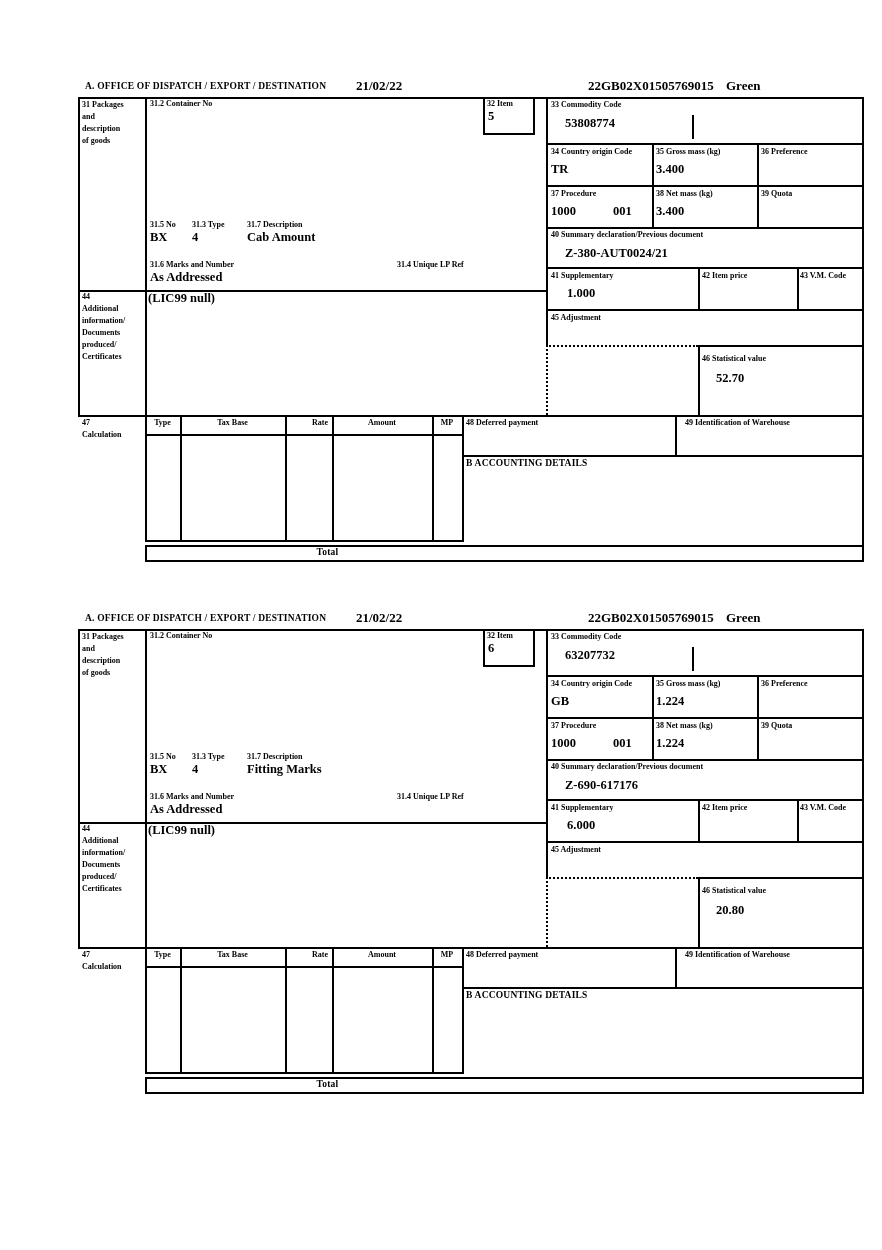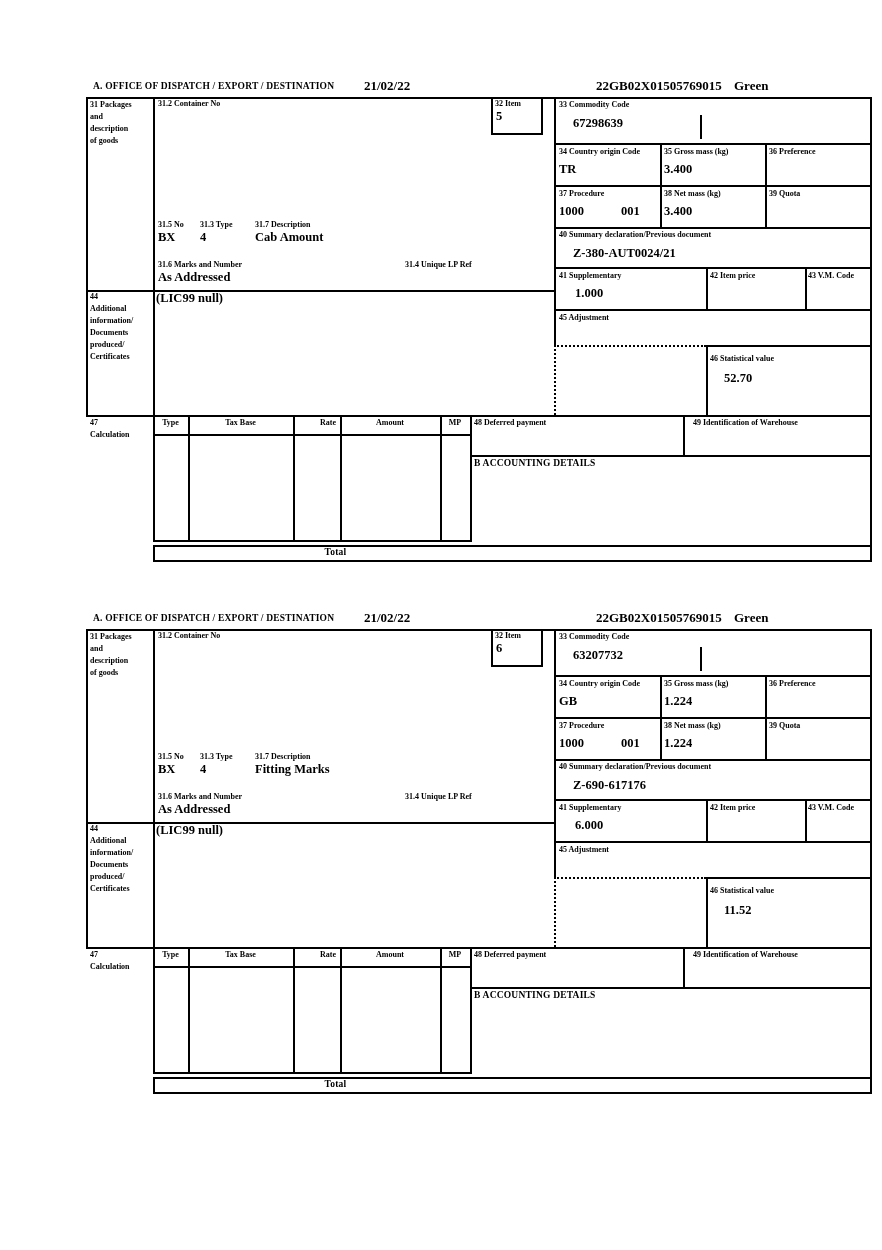--- a/index.html
+++ b/index.html
@@ -1,18 +1,18 @@
 <!DOCTYPE html>
 <html><head>
 <meta charset="utf-8">
 <style>
   html,body{margin:0;padding:0;background:#fff}
   .page{position:relative;width:882px;height:1250px;background:#ffffff;
         font-family:"Liberation Serif",serif;color:#000;overflow:hidden}
-  .sad{position:absolute;left:8px;width:850px;height:490px}
+  .sad{position:absolute;left:0;width:850px;height:490px}
   .hl,.vl{position:absolute;background:#000}
   .hl{height:2px}
   .vl{width:2px}
   .dh{position:absolute;height:0;border-top:2px dotted #000}
   .dv{position:absolute;width:0;border-left:2px dotted #000}
   .lbl{position:absolute;font-size:8px;font-weight:bold;line-height:10px;white-space:nowrap}
   .val{position:absolute;font-size:12.5px;font-weight:bold;line-height:14px;white-space:pre}
   .hdr{position:absolute;font-size:9.5px;font-weight:bold;letter-spacing:.2px;white-space:nowrap}
   .hval{position:absolute;font-size:13px;font-weight:bold;white-space:nowrap}
   .ctr{text-align:center}
@@ -71,21 +71,21 @@
 
     <span class="lbl" style="left:82px;top:22px">31 Packages</span>
     <span class="lbl" style="left:82px;top:34px">and</span>
     <span class="lbl" style="left:82px;top:46px">description</span>
     <span class="lbl" style="left:82px;top:58px">of goods</span>
 
     <span class="lbl" style="left:150px;top:21px">31.2 Container No</span>
     <span class="lbl" style="left:487px;top:21px">32 Item</span>
     <span class="val" style="left:488px;top:31px">5</span>
     <span class="lbl" style="left:551px;top:22px">33 Commodity Code</span>
-    <span class="val" style="left:565px;top:38px">67298639</span>
+    <span class="val" style="left:565px;top:38px">53808774</span>
 
     <span class="lbl" style="left:551px;top:69px">34 Country origin Code</span>
     <span class="val" style="left:551px;top:84px">TR</span>
     <span class="lbl" style="left:656px;top:69px">35 Gross mass (kg)</span>
     <span class="val" style="left:656px;top:84px">3.400</span>
     <span class="lbl" style="left:761px;top:69px">36 Preference</span>
 
     <span class="lbl" style="left:551px;top:111px">37 Procedure</span>
     <span class="val" style="left:551px;top:126px">1000</span>
     <span class="val" style="left:613px;top:126px">001</span>
@@ -231,21 +231,21 @@
     <span class="lbl" style="left:82px;top:214px">44</span>
     <span class="lbl" style="left:82px;top:226px">Additional</span>
     <span class="lbl" style="left:82px;top:238px">information/</span>
     <span class="lbl" style="left:82px;top:250px">Documents</span>
     <span class="lbl" style="left:82px;top:262px">produced/</span>
     <span class="lbl" style="left:82px;top:274px">Certificates</span>
     <span class="val" style="left:148px;top:213px">(LIC99 null)</span>
 
     <span class="lbl" style="left:551px;top:235px">45 Adjustment</span>
     <span class="lbl" style="left:702px;top:276px">46 Statistical value</span>
-    <span class="val" style="left:716px;top:293px">11.52</span>
+    <span class="val" style="left:716px;top:293px">20.80</span>
 
     <span class="lbl" style="left:82px;top:340px">47</span>
     <span class="lbl" style="left:82px;top:352px">Calculation</span>
     <span class="lbl ctr" style="left:145px;top:340px;width:35px">Type</span>
     <span class="lbl ctr" style="left:180px;top:340px;width:105px">Tax Base</span>
     <span class="lbl rt" style="left:283px;top:340px;width:45px">Rate</span>
     <span class="lbl ctr" style="left:332px;top:340px;width:100px">Amount</span>
     <span class="lbl ctr" style="left:432px;top:340px;width:30px">MP</span>
 
     <span class="lbl" style="left:466px;top:340px">48 Deferred payment</span>

